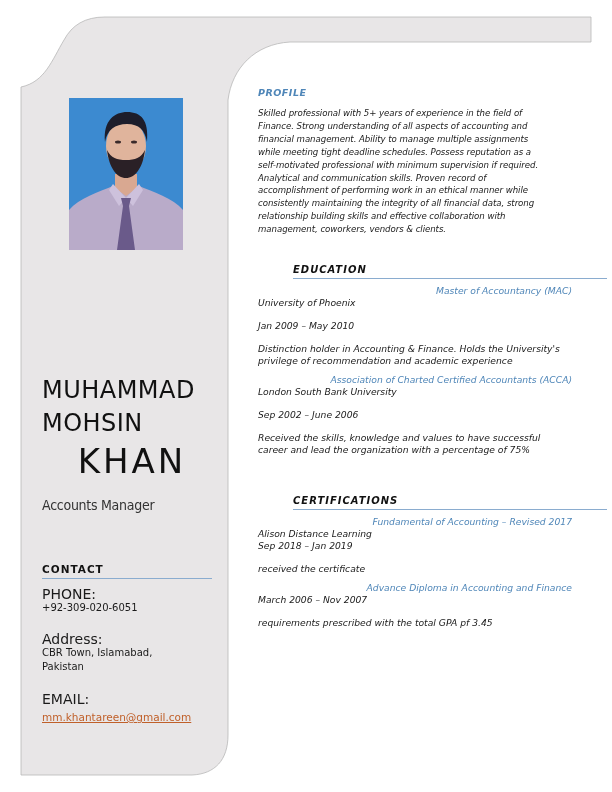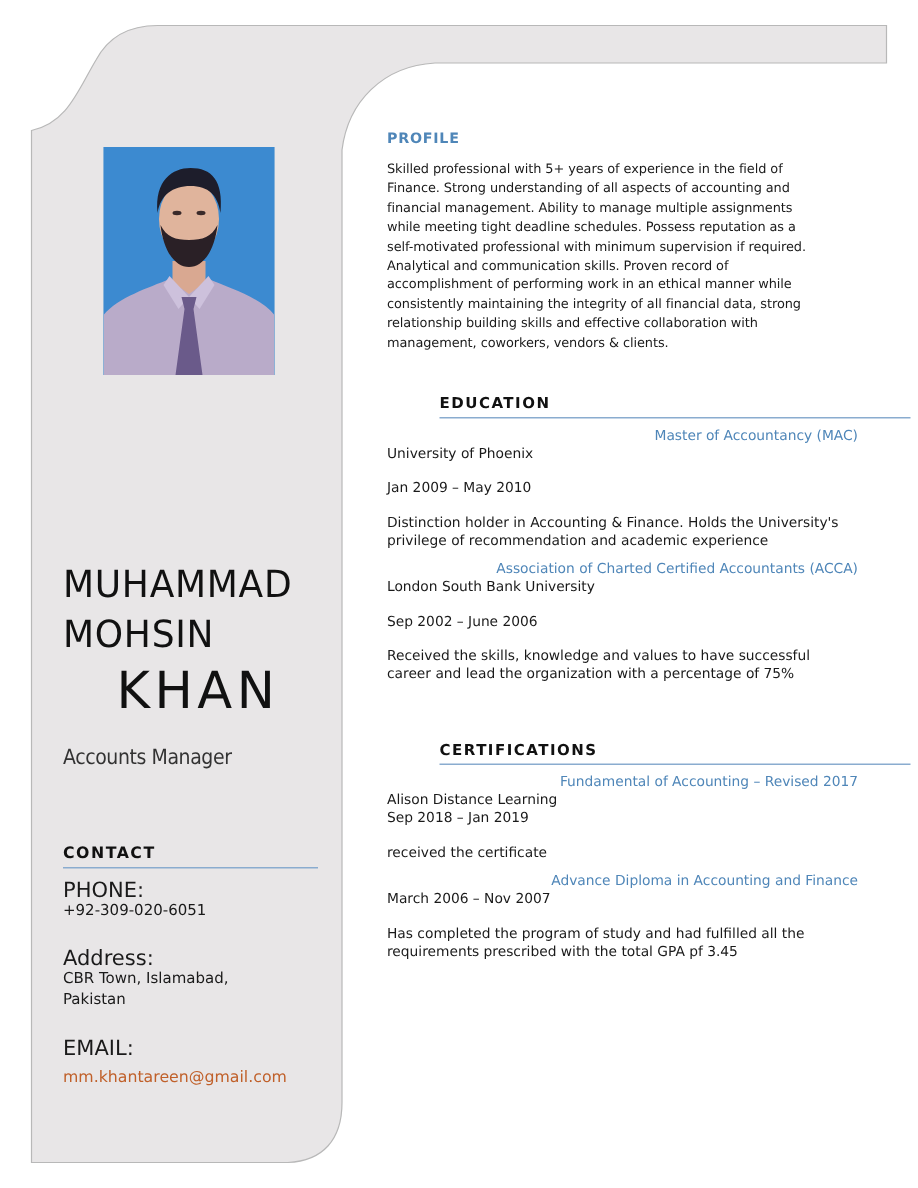--- a/index.html
+++ b/index.html
@@ -27,23 +27,23 @@
     }
 
     .contact { position: absolute; left: 42px; top: 563px; width: 170px; }
     .section-head {
       font-size: 10.5px; font-weight: bold; letter-spacing: 1px; color: #111;
       padding-bottom: 3px; border-bottom: 1px solid #8aaccf;
     }
     .contact .section-head { width: 170px; }
     .c-label { font-size: 14px; color: #1a1a1a; line-height: 14px; }
     .c-val { font-size: 10px; color: #1a1a1a; line-height: 14px; }
-    .email { font-size: 10.5px; color: #c0602a; line-height: 15px; }
+    .email { font-size: 10.5px; color: #c0602a; text-decoration: underline; line-height: 15px; }
 
-    .right { position: absolute; left: 258px; width: 314px; }
+    .right { position: absolute; left: 258px; width: 314px; font-style: italic; }
     .profile-head {
       font-size: 9.5px; font-weight: bold; color: #4f86b8; letter-spacing: 0.5px;
     }
     .para { font-size: 8.6px; line-height: 12.9px; color: #1a1a1a; letter-spacing: -0.05px; }
     .entry-title { font-size: 9.2px; color: #4f86b8; line-height: 12px; text-align: right; }
     .entry-sub { font-size: 9.2px; color: #1a1a1a; line-height: 12px; }
     .right .section-head { width: 314px; font-size: 10px; margin-left: 35px; }
   </style>
 </head>
 <body>
@@ -155,16 +155,15 @@
     <div class="entry-sub">Alison Distance Learning</div>
     <div class="entry-sub">Sep 2018 – Jan 2019</div>
     <div style="height:11px"></div>
     <div class="entry-sub">received the certificate</div>
   </div>
   <div style="height:7px"></div>
   <div>
     <div class="entry-title">Advance Diploma in Accounting and Finance</div>
     <div class="entry-sub">March 2006 – Nov 2007</div>
     <div style="height:11px"></div>
-    <div class="entry-sub">Has completed the program of study and had fulfilled all the</div>
     <div class="entry-sub">requirements prescribed with the total GPA pf 3.45</div>
   </div>
 </div>
 
 </body></html>

